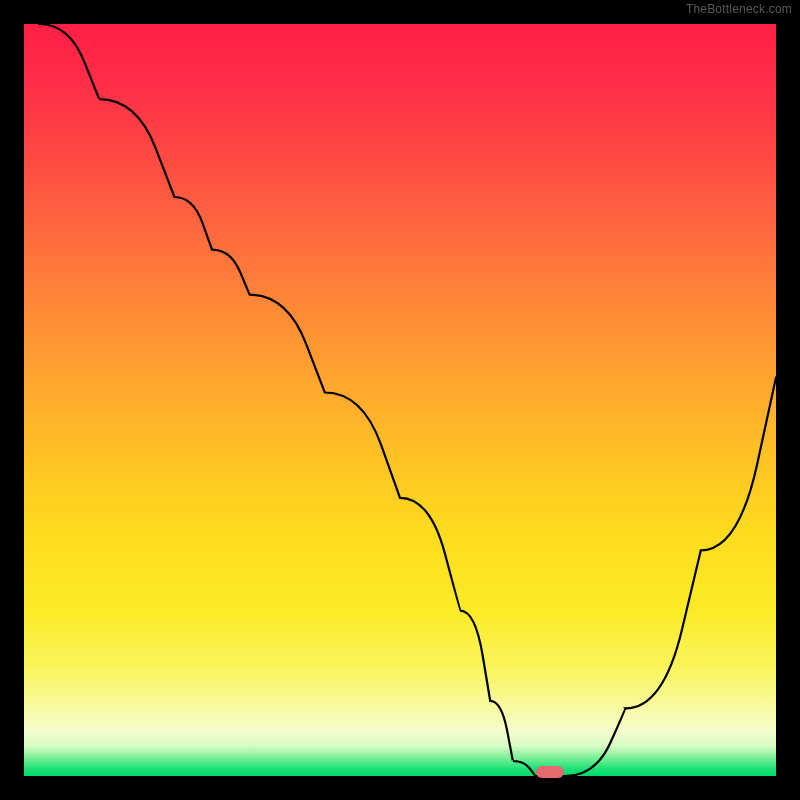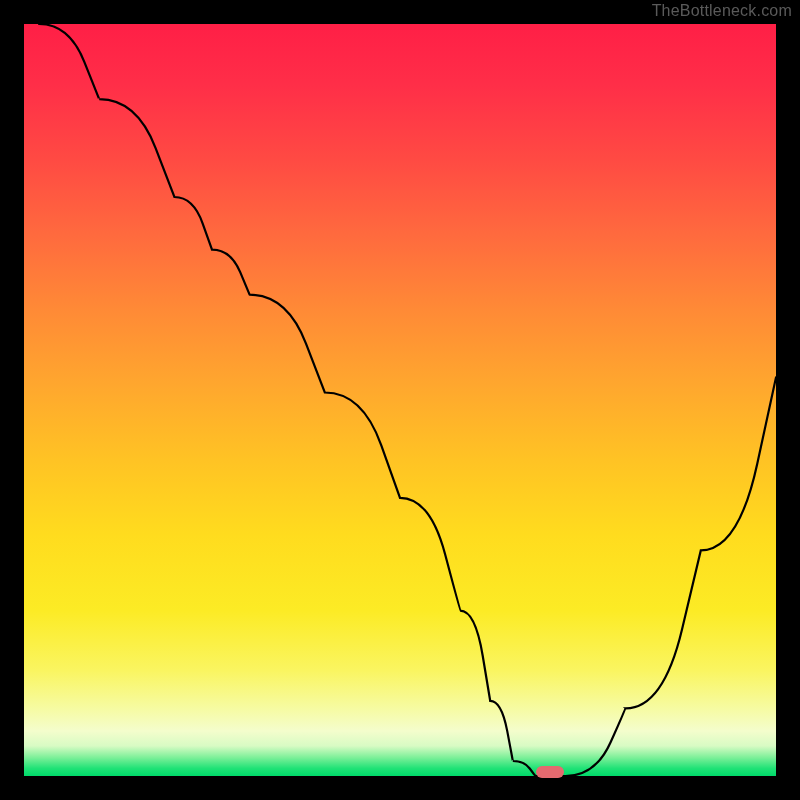--- a/index.html
+++ b/index.html
@@ -42,21 +42,21 @@
       #7ff09a 97.5%,
       #1fe276 99%,
       #00d96a 100%
     );
   }
   .watermark {
     position: absolute;
     top: 2px;
     right: 8px;
     color: #5a5a5a;
-    font-size: 16px;
+    font-size: 12px;
     font-weight: 500;
     letter-spacing: 0.2px;
     user-select: none;
   }
   svg.curve {
     position: absolute;
     left: 0;
     top: 0;
     width: 752px;
     height: 752px;

